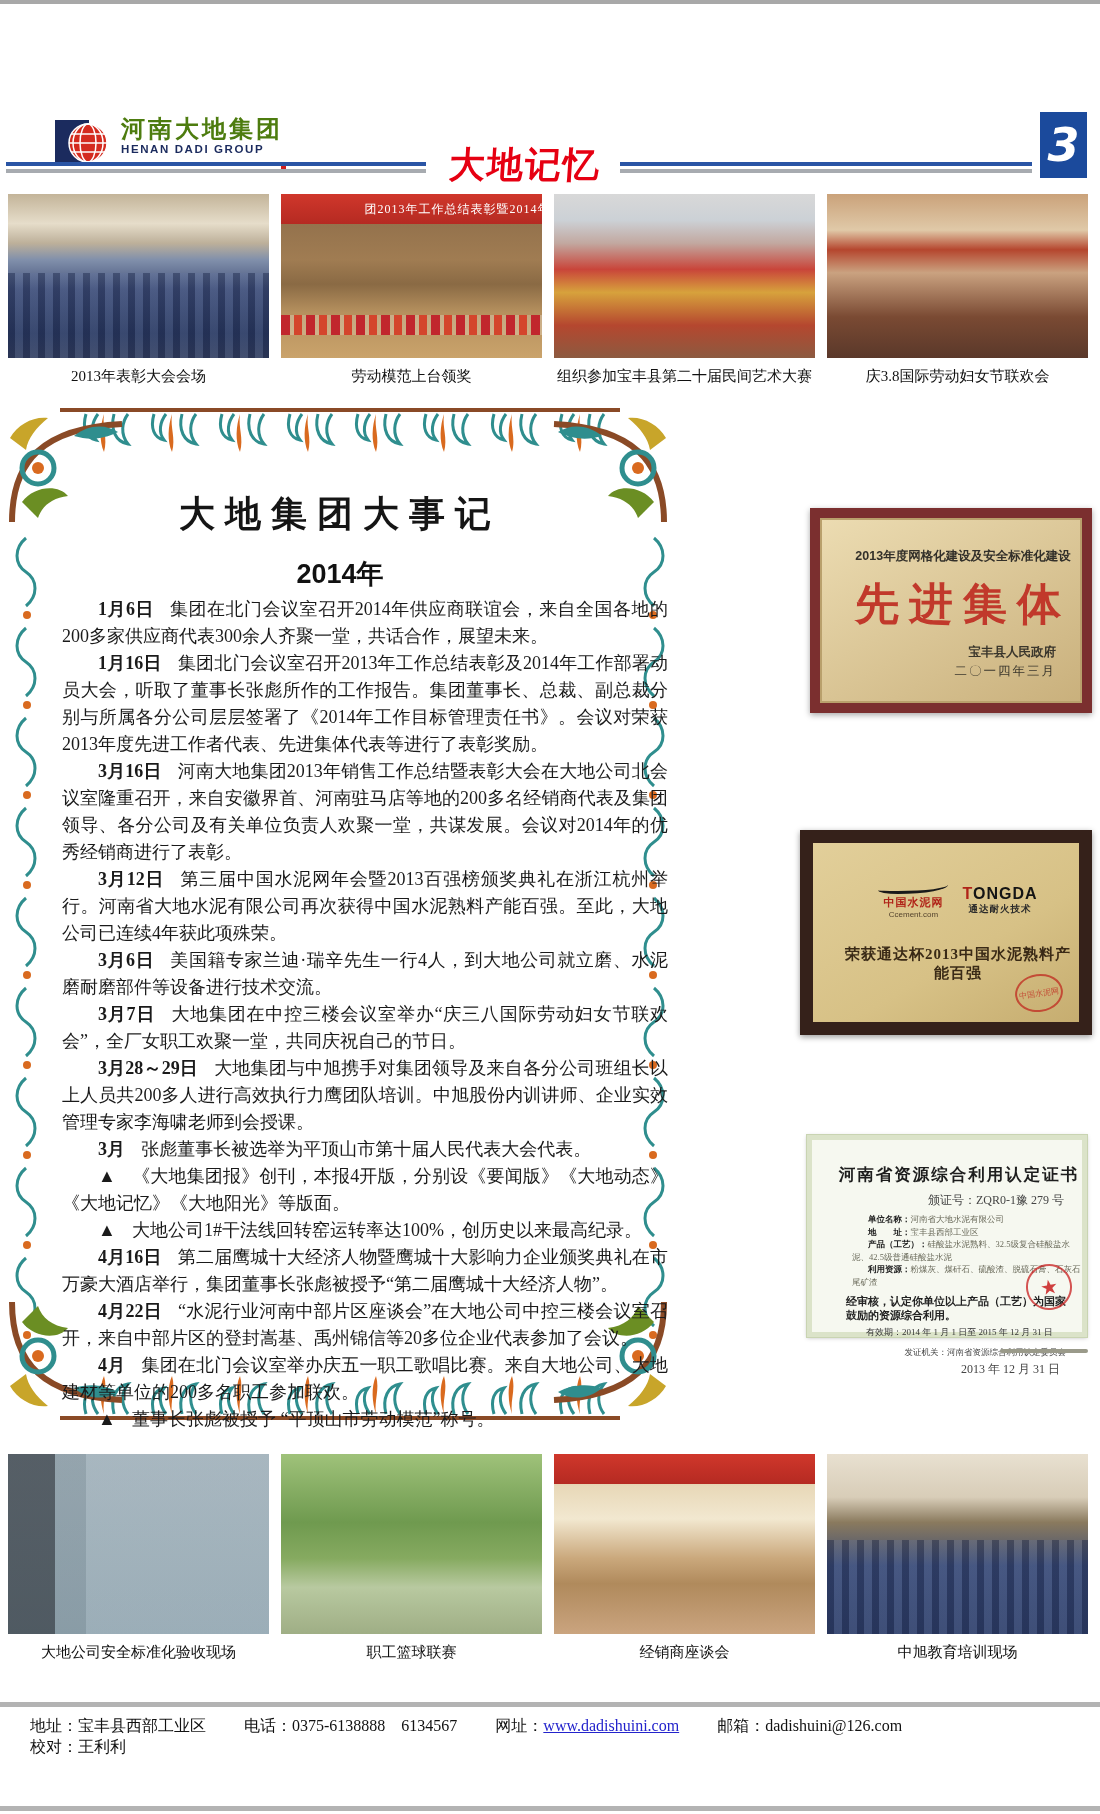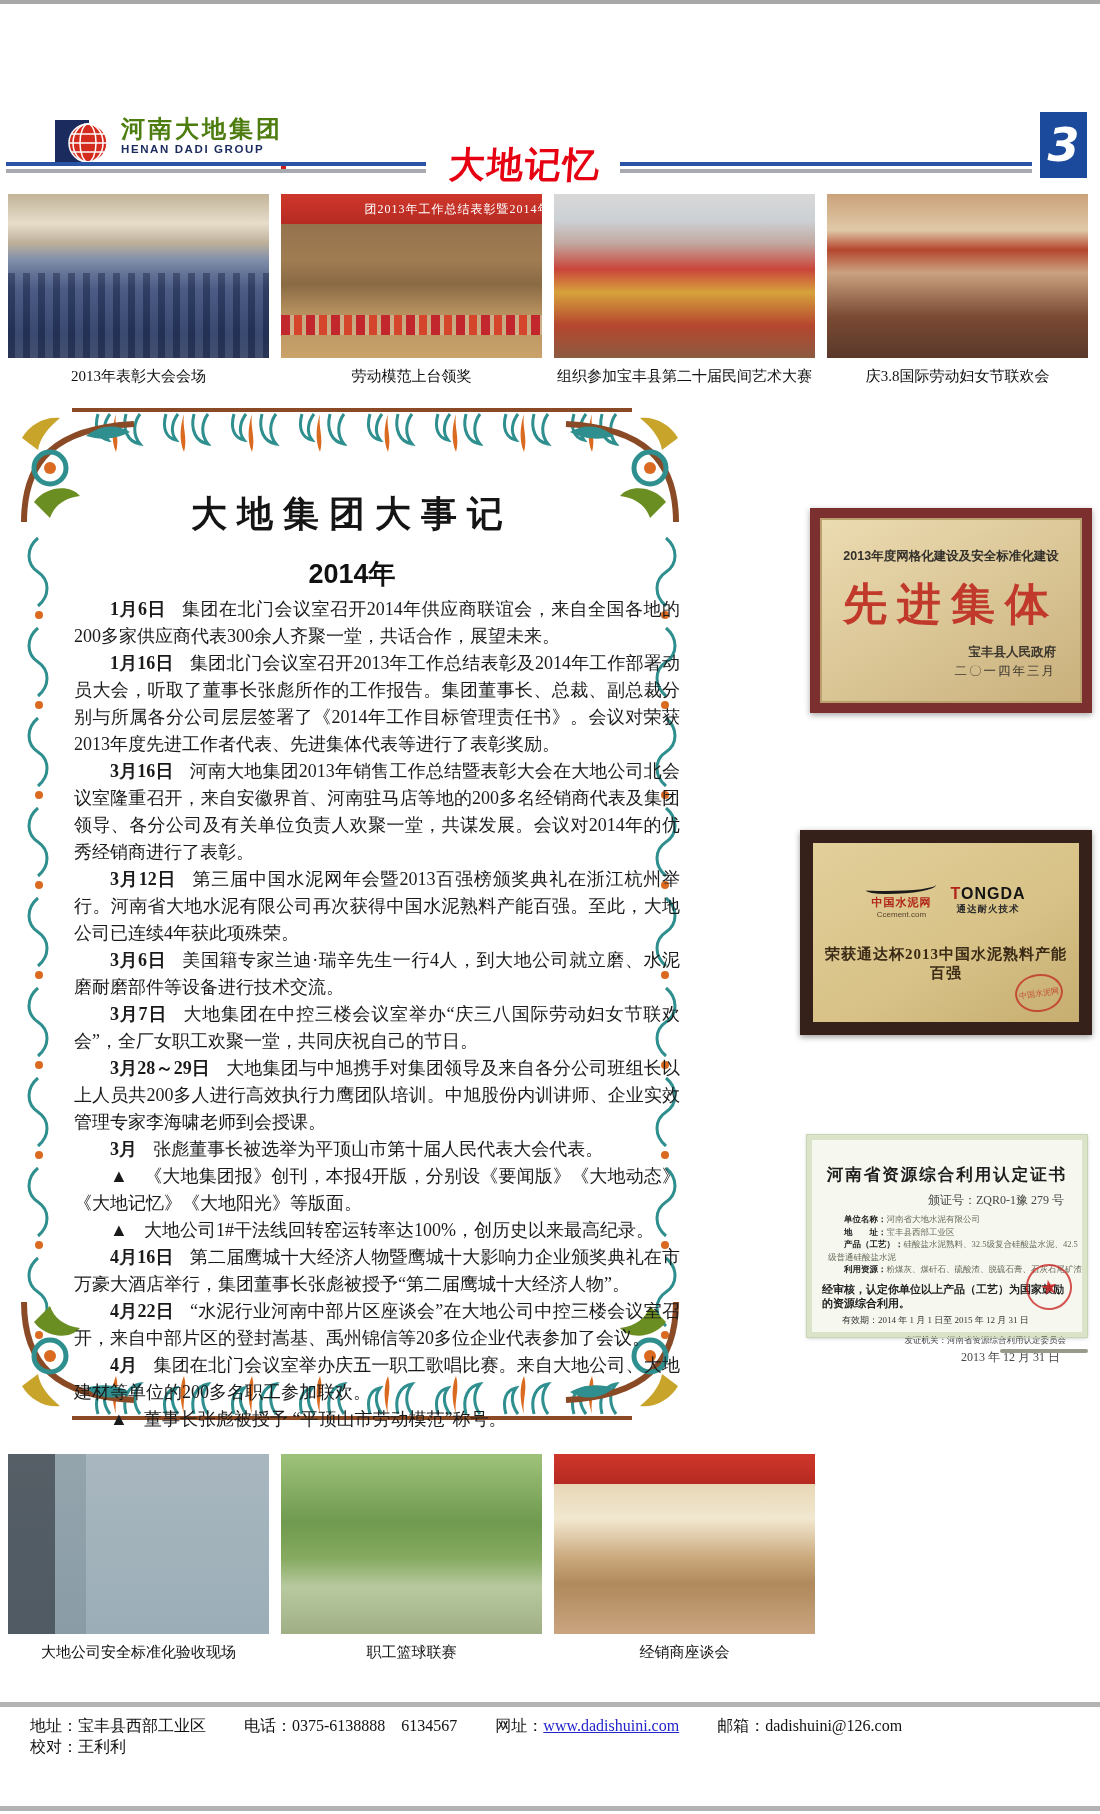--- a/index.html
+++ b/index.html
@@ -54,35 +54,35 @@
   .pt2{background:linear-gradient(180deg,#8a6a48 0%,#a07c52 40%,#8a6a44 55%,#b5905e 72%,#caa36b 100%);}
   .pt3{background:linear-gradient(180deg,#d8d8d8 0%,#ccd1d6 16%,#c2a8a0 30%,#c9453a 46%,#d7a23c 60%,#b5472f 80%,#8c5a40 100%);}
   .pt4{background:linear-gradient(180deg,#caa27a 0%,#e0c9a8 22%,#b5462e 34%,#caa280 48%,#7a4a33 75%,#5a382a 100%);}
   .pb1{background:linear-gradient(90deg,#6a7076 0 18%,#b7c2c8 18% 30%,#cfd8dd 30% 100%),
                  linear-gradient(180deg,#cfd8dd 0%,#bfcdd4 100%);background-blend-mode:multiply;}
   .pb2{background:linear-gradient(180deg,#9fc27a 0%,#6f9a4f 38%,#86aa60 58%,#b8c9a0 74%,#9fae85 100%);}
   .pb3{background:linear-gradient(180deg,#caa068 0%,#e8d8b8 18%,#f2e8d0 36%,#caa87c 58%,#b08a5c 72%,#caa47f 100%);}
   .pb4{background:linear-gradient(180deg,#e8e0d0 0%,#d8cdb8 24%,#8a7a5e 38%,#3e4e78 62%,#33426a 100%);}
 
   
-  #memo-box{left:12px;top:398px;width:680px;height:1032px;}
+  #memo-box{left:0;top:398px;width:680px;height:1032px;}
   #memo-border{position:absolute;left:0;top:0;width:680px;height:1032px;}
   #memo-title{position:absolute;left:0;top:92px;width:680px;text-align:center;
               font-family:"Liberation Serif","DejaVu Serif",serif;font-weight:600;
               font-size:36px;letter-spacing:10px;color:#151515;}
   #memo-year{position:absolute;left:0;top:158px;width:680px;text-align:center;
              font-size:27px;font-weight:bold;color:#111;}
   #memo-text{position:absolute;left:62px;top:198px;width:606px;
              font-family:"Liberation Serif","DejaVu Serif",serif;
              font-size:18px;line-height:27px;color:#1a1a1a;text-align:justify;}
   #memo-text p{margin:0;text-indent:2em;}
   #memo-text .d{font-weight:bold;margin-right:.9em;}
 
   
-  .cert{box-sizing:border-box;}
+  .cert{box-sizing:border-box;padding-left:24px;}
   #cert1{left:810px;top:508px;width:282px;height:205px;border:10px solid #7b2f2f;
          background:linear-gradient(150deg,#ecdcb2 0%,#d9c494 55%,#c9b07c 100%);
          box-shadow:0 2px 6px rgba(0,0,0,.35), inset 0 0 0 2px #b9a06c;}
   #cert1 .c1-l1{margin:30px 10px 0;text-align:center;font-size:12.5px;font-weight:bold;color:#33302a;}
   #cert1 .c1-main{margin-top:10px;text-align:center;font-family:"Liberation Serif","DejaVu Serif",serif;
                   font-size:44px;font-weight:bold;color:#c1392b;letter-spacing:10px;}
   #cert1 .c1-gov{margin:10px 26px 0 0;text-align:right;font-size:12.5px;font-weight:bold;color:#3a362c;}
   #cert1 .c1-date{margin:2px 26px 0 0;text-align:right;font-size:12.5px;color:#3a362c;letter-spacing:2px;}
 
   #cert2{left:800px;top:830px;width:292px;height:205px;border:13px solid #35211a;
@@ -337,20 +337,26 @@
     <figure>
       <div class="photo pb2"></div>
       <figcaption>职工篮球联赛</figcaption>
     </figure>
     <figure>
       <div class="photo pb3">
         <div class="banner"></div>
       </div>
       <figcaption>经销商座谈会</figcaption>
     </figure>
+    <figure>
+      <div class="photo pb4">
+        <div class="crowd"></div>
+      </div>
+      <figcaption>中旭教育培训现场</figcaption>
+    </figure>
   </div>
 
   <div class="abs" id="footbar-top"></div>
   <div class="abs" id="footer-line">
     <span class="item"><span>地址：</span><span>宝丰县西部工业区</span></span>
     <span class="item"><span>电话：</span><span>0375-6138888　6134567</span></span>
     <span class="item"><span>网址：</span><a href="#" id="footer-link">www.dadishuini.com</a></span>
     <span class="item"><span>邮箱：</span><span>dadishuini@126.com</span></span>
     <span class="item"><span>校对：</span><span>王利利</span></span>
   </div>

